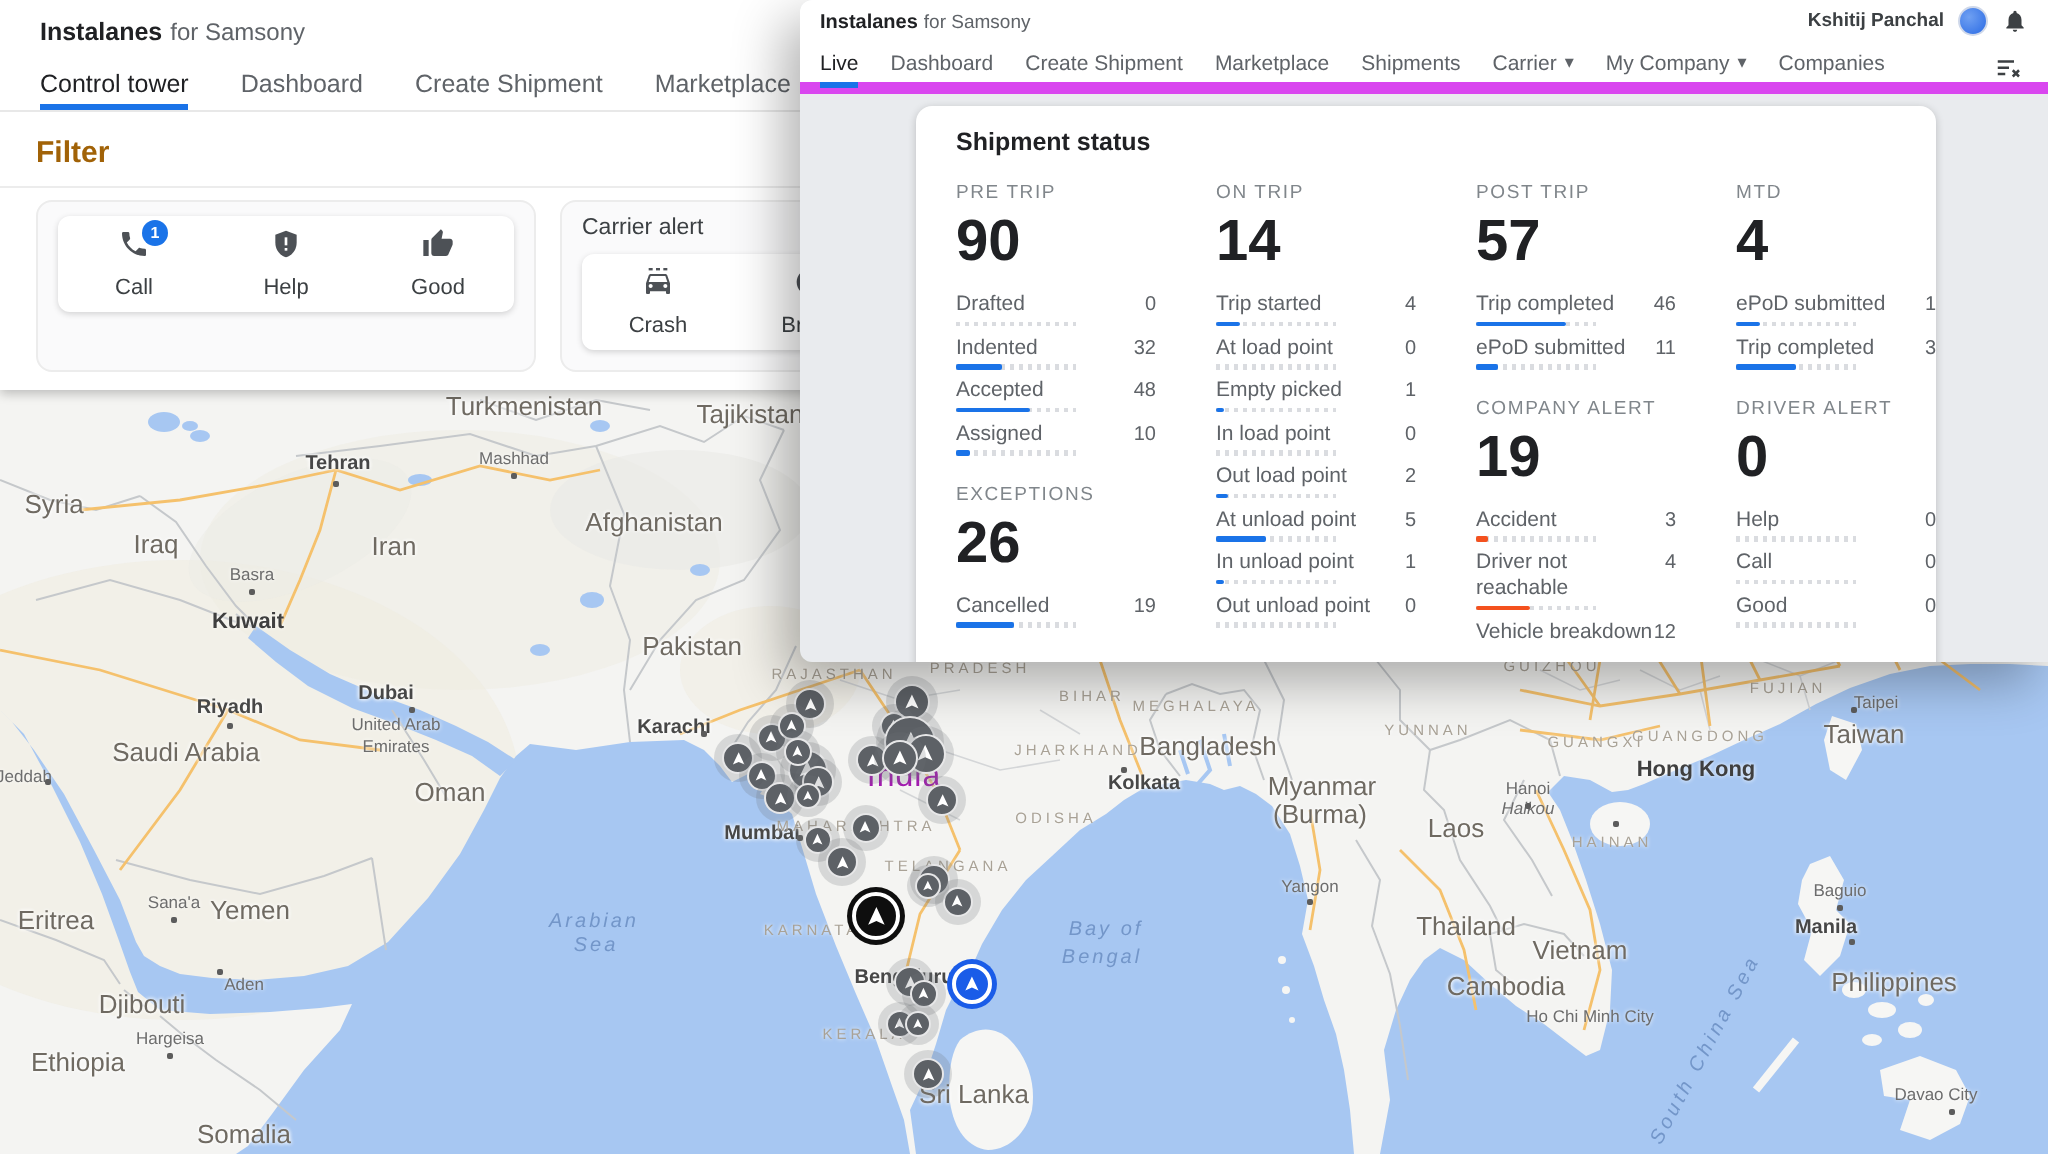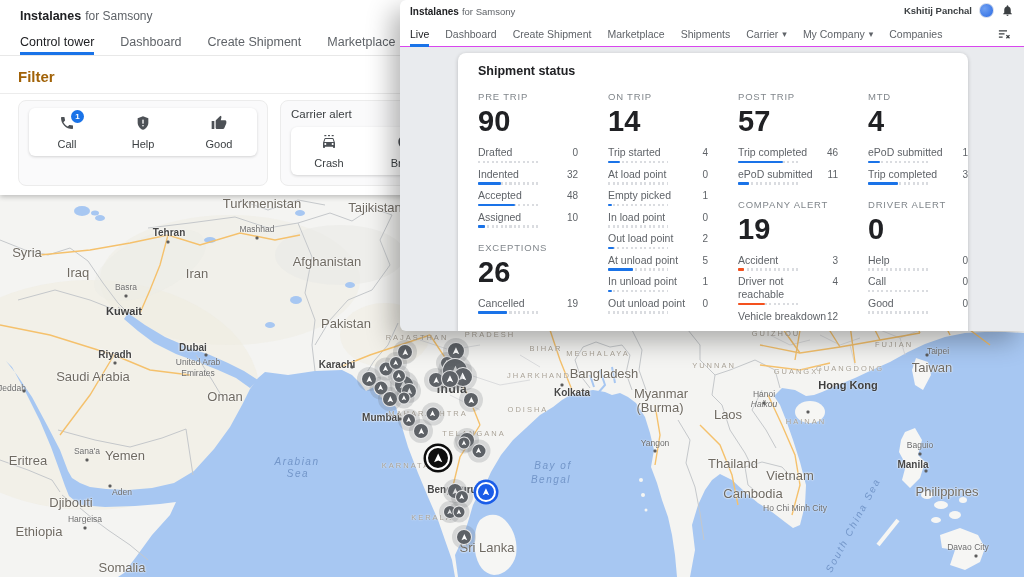--- a/index.html
+++ b/index.html
@@ -34,21 +34,21 @@
   .f-btn-label{font-size:11px;color:#3c4043;}
   .f-badge{position:absolute;top:2px;left:42px;min-width:13px;height:13px;border-radius:8px;
            background:var(--accent);color:#fff;font-size:8px;line-height:13px;text-align:center;
            padding:0 2px;font-weight:700;}
 
   
   .map{position:absolute;left:0;top:195px;width:1024px;height:382px;background:#f4f4f2;z-index:1;cursor:grab;}
   .map svg.base{position:absolute;left:0;top:0;}
   .map-label{position:absolute;transform:translate(-50%,-50%);white-space:nowrap;pointer-events:none;}
   .lbl-country{font-size:13px;font-weight:500;color:#6f6a62;text-shadow:0 0 2px #fff,0 0 2px #fff;}
-  .lbl-country-lg{font-size:12px;font-weight:700;color:#404040;letter-spacing:.5px;text-shadow:0 0 2px #fff;}
+  .lbl-country-lg{font-size:16px;font-weight:400;color:#a21caf;letter-spacing:.5px;text-shadow:0 0 2px #fff;}
   .lbl-city{font-size:10px;font-weight:700;color:#474747;text-shadow:0 0 2px #fff,0 0 2px #fff;}
   .lbl-city-bold{font-size:11px;font-weight:700;color:#3f3f3f;text-shadow:0 0 2px #fff;}
   .lbl-city-sm{font-size:8.5px;color:#6d6d6d;text-shadow:0 0 2px #fff;}
   .lbl-state{font-size:7.5px;color:#a9a296;letter-spacing:2px;text-shadow:0 0 2px #fff;}
   .lbl-water{font-size:10px;font-style:italic;color:#7396c9;letter-spacing:1.5px;}
   .lbl-water-rot{font-size:10px;font-style:italic;color:#7396c9;letter-spacing:2px;
                  transform:translate(-50%,-50%) rotate(-62deg);}
   .map-dot{position:absolute;width:3px;height:3px;background:#5c5c5c;border-radius:1px;
            transform:translate(-50%,-50%);}
   .marker{position:absolute;border-radius:50%;transform:translate(-50%,-50%);display:flex;
@@ -65,21 +65,21 @@
            background:#e9ebee;overflow:hidden;display:flex;flex-direction:column;}
   .ov-header{background:#fff;height:22px;position:relative;flex:none;}
   .ov-brand{position:absolute;left:10px;top:6px;font-size:9.5px;color:#5f6368;white-space:nowrap;}
   .ov-brand b{color:#202124;font-size:10px;margin-right:3px;}
   .ov-user{position:absolute;right:10px;top:3px;display:flex;align-items:center;gap:7px;}
   .ov-user-name{font-size:9.5px;font-weight:700;color:#3c4043;}
   .avatar{width:15px;height:15px;border-radius:50%;cursor:pointer;
           background:radial-gradient(circle at 35% 35%,#6fa0f2,#2b6be4);border:1px solid #cfd8ea;}
   .bell{cursor:pointer;display:flex;}
   .bell svg{width:13px;height:13px;fill:#3c4043;}
-  .ov-nav{background:#fff;height:25px;border-bottom:1px solid #d946ef;display:flex;gap:16px;
+  .ov-nav{background:#fff;height:25px;border-bottom:6px solid #d946ef;display:flex;gap:16px;
           align-items:center;padding-left:10px;position:relative;flex:none;}
   .ov-nav .nav-item{font-size:10.5px;height:25px;}
   .filter-x{position:absolute;right:12px;top:5px;cursor:pointer;}
   .filter-x svg{width:15px;height:15px;stroke:#3c4043;stroke-width:2;fill:none;}
   .ov-content{flex:1;position:relative;}
 
   
   .ship-card{position:absolute;left:58px;top:6px;width:510px;height:317px;background:#fff;
              border-radius:8px;box-shadow:0 1px 4px rgba(0,0,0,.2);padding:11px 20px 10px;overflow:hidden;}
   .ship-title{font-size:12.5px;font-weight:700;color:#202124;margin-bottom:13px;}

